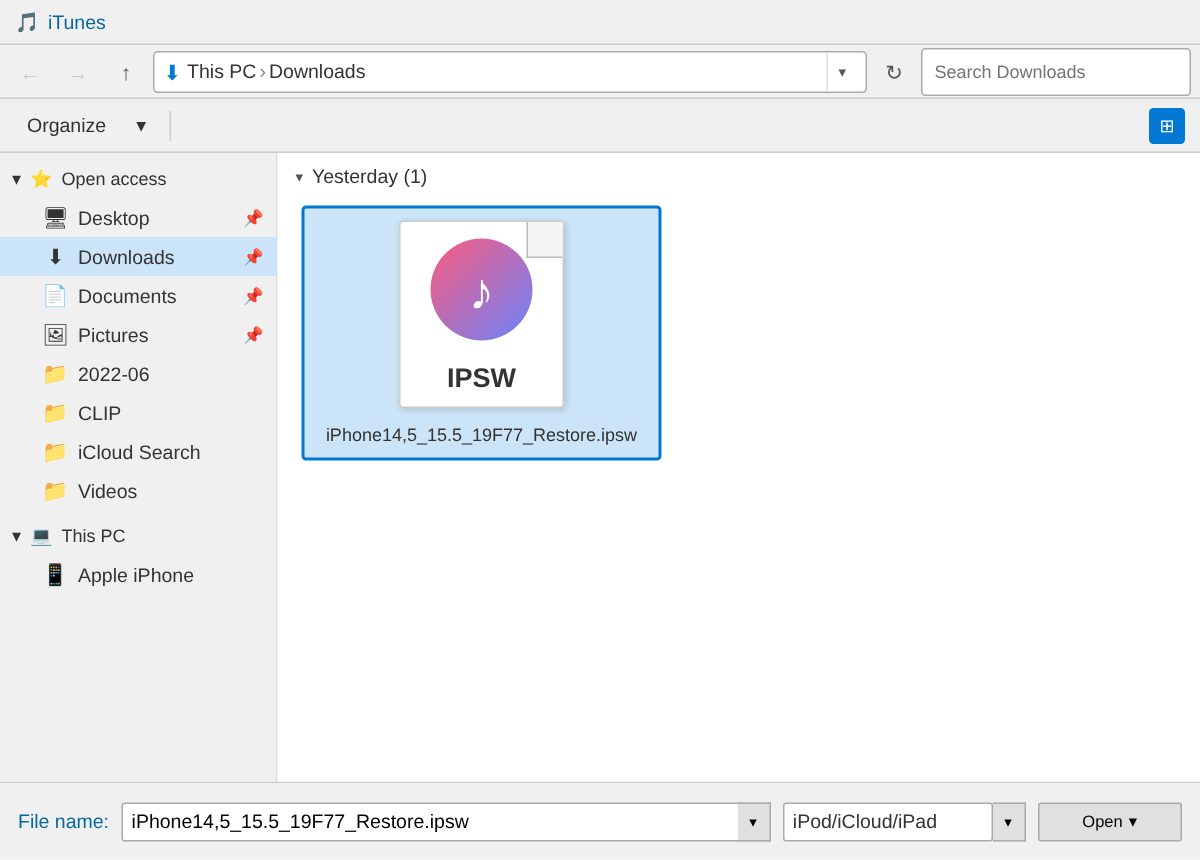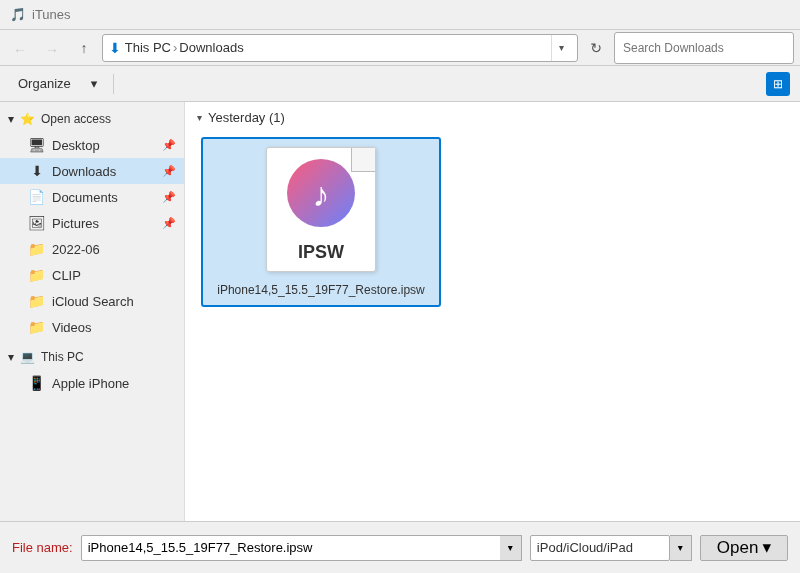--- a/index.html
+++ b/index.html
@@ -21,21 +21,21 @@
       padding: 0 10px;
       border-bottom: 1px solid #ccc;
     }
     .title-bar-icon {
       width: 16px;
       height: 16px;
       margin-right: 6px;
     }
     .title-bar-text {
       font-size: 13px;
-      color: #737373;
+      color: #0369a1;
     }
 
     
     .nav-bar {
       background: #f0f0f0;
       height: 36px;
       display: flex;
       align-items: center;
       padding: 0 6px;
       gap: 4px;
@@ -291,21 +291,21 @@
       height: 52px;
       background: #f0f0f0;
       border-top: 1px solid #ccc;
       display: flex;
       align-items: center;
       padding: 0 12px;
       gap: 8px;
     }
     .bottom-label {
       font-size: 13px;
-      color: #b91c1c;
+      color: #0369a1;
       white-space: nowrap;
     }
     .filename-input-wrap {
       flex: 1;
       display: flex;
       align-items: center;
       position: relative;
     }
     .filename-input {
       flex: 1;
@@ -356,23 +356,23 @@
       align-items: center;
       justify-content: center;
       cursor: pointer;
       font-size: 10px;
     }
     .open-btn {
       height: 26px;
       background: #e0e0e0;
       border: 1px solid #aaa;
       border-radius: 2px;
-      padding: 0 16px;
-      cursor: pointer;
-      font-size: 17px;
+      padding: 0 29px;
+      cursor: pointer;
+      font-size: 11px;
       display: flex;
       align-items: center;
       gap: 4px;
     }
 
     ::-webkit-scrollbar { width: 8px; }
     ::-webkit-scrollbar-track { background: #f0f0f0; }
     ::-webkit-scrollbar-thumb { background: #c0c0c0; border-radius: 4px; }
   </style>
 </head>

